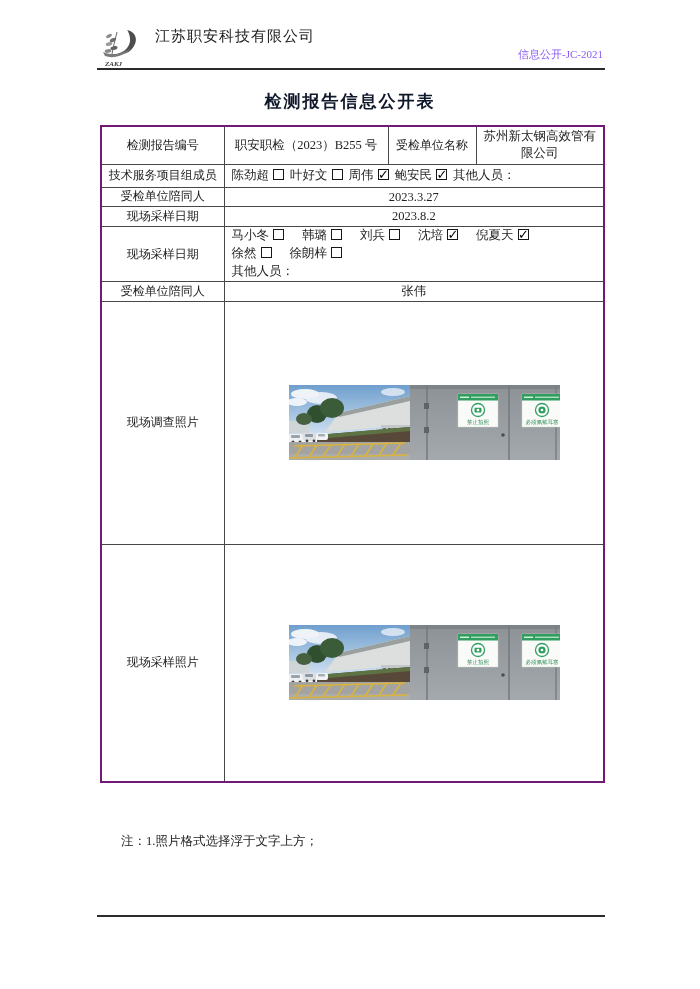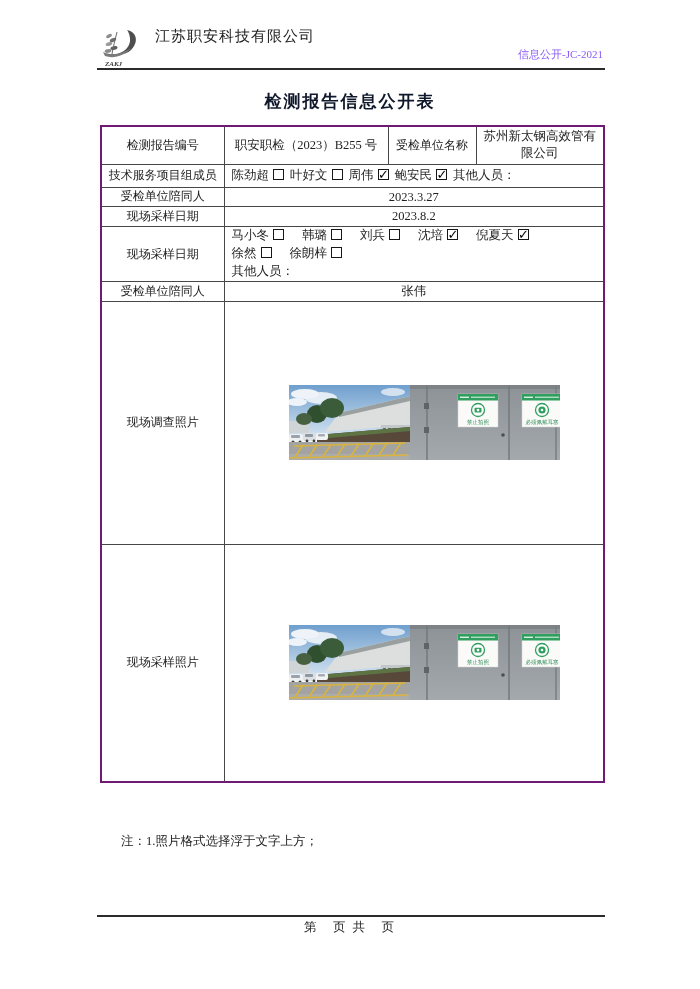--- a/index.html
+++ b/index.html
@@ -312,15 +312,14 @@
           </svg>
         </div>
       </td>
     </tr>
   </tbody>
     </table>
 
   <div class="note">注：1.照片格式选择浮于文字上方；</div>
 
   <div class="footline"></div>
-  <div class="foottext">第　页 共　页</div>
 
 </div>
 
 </body></html>

